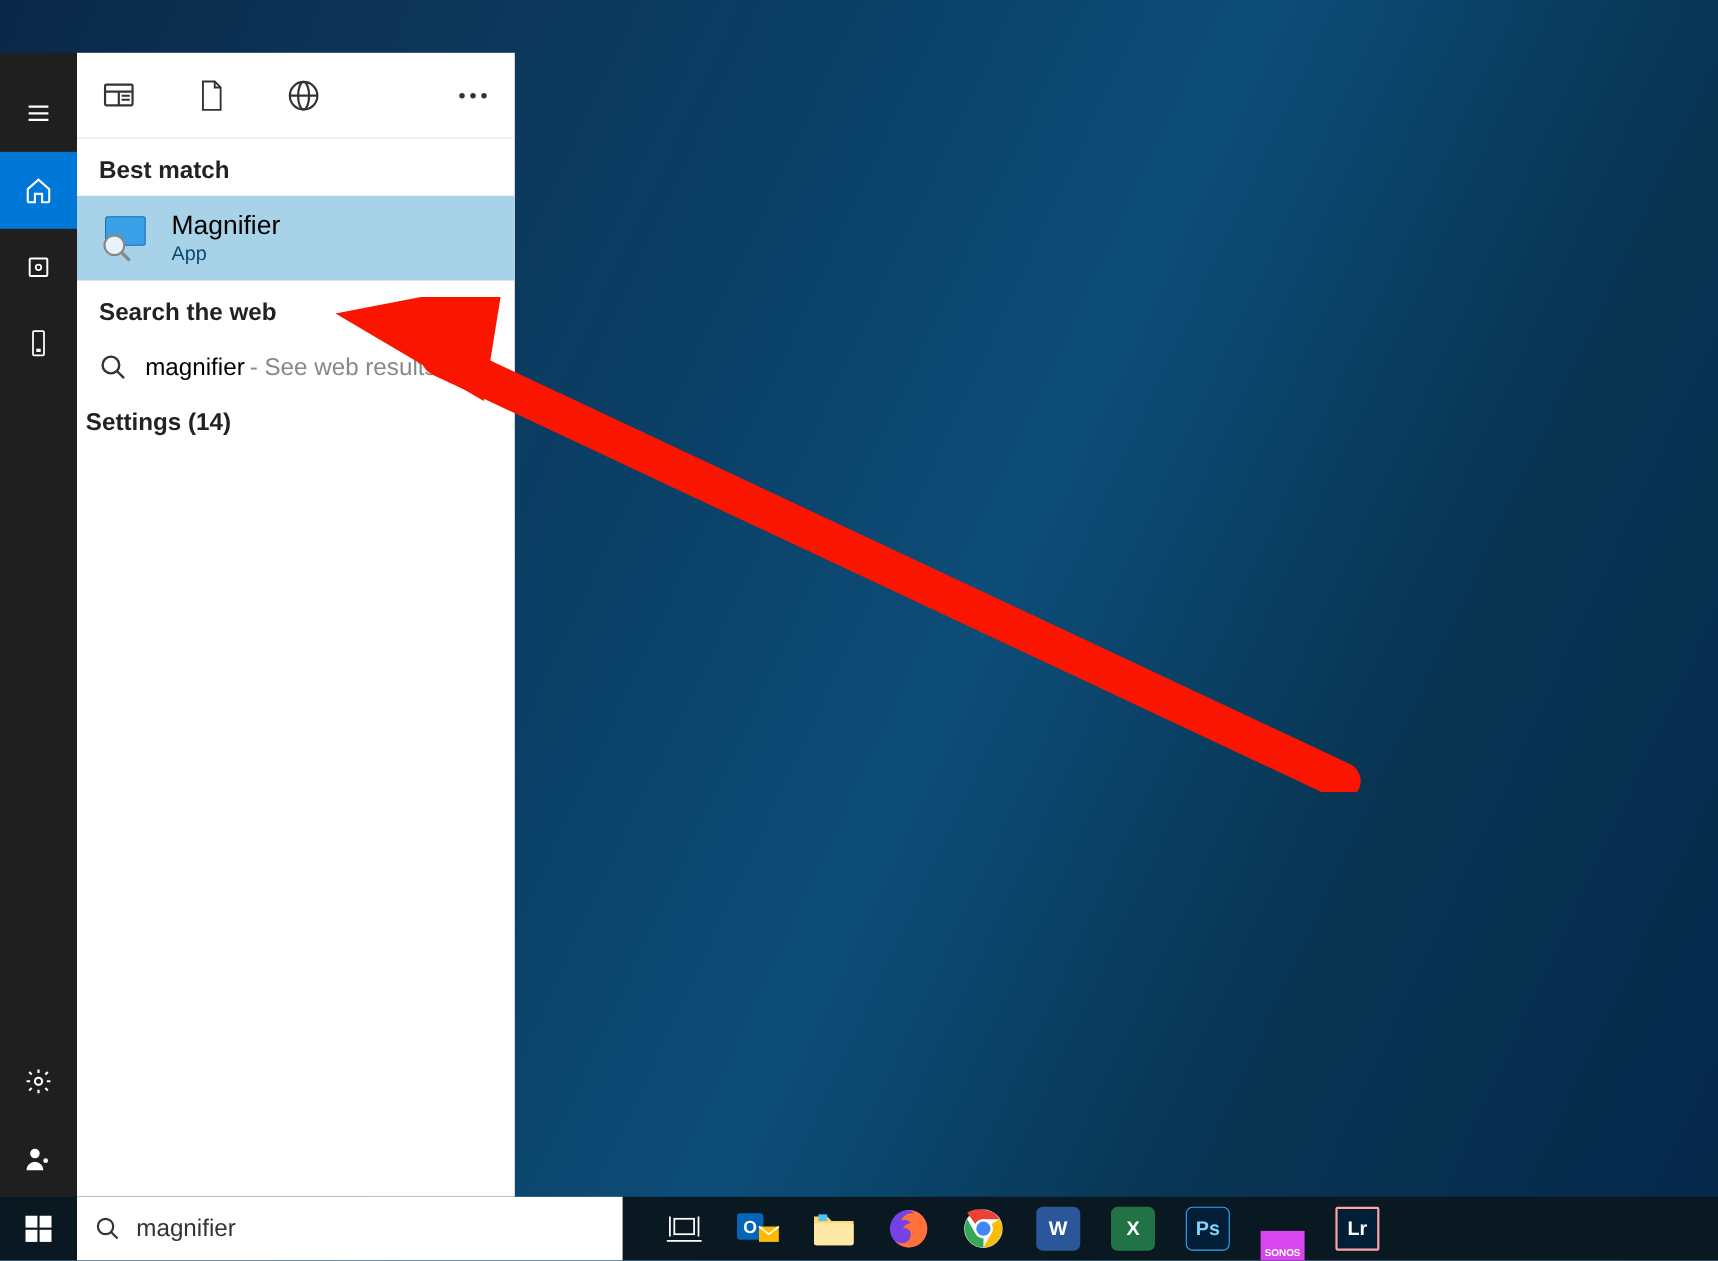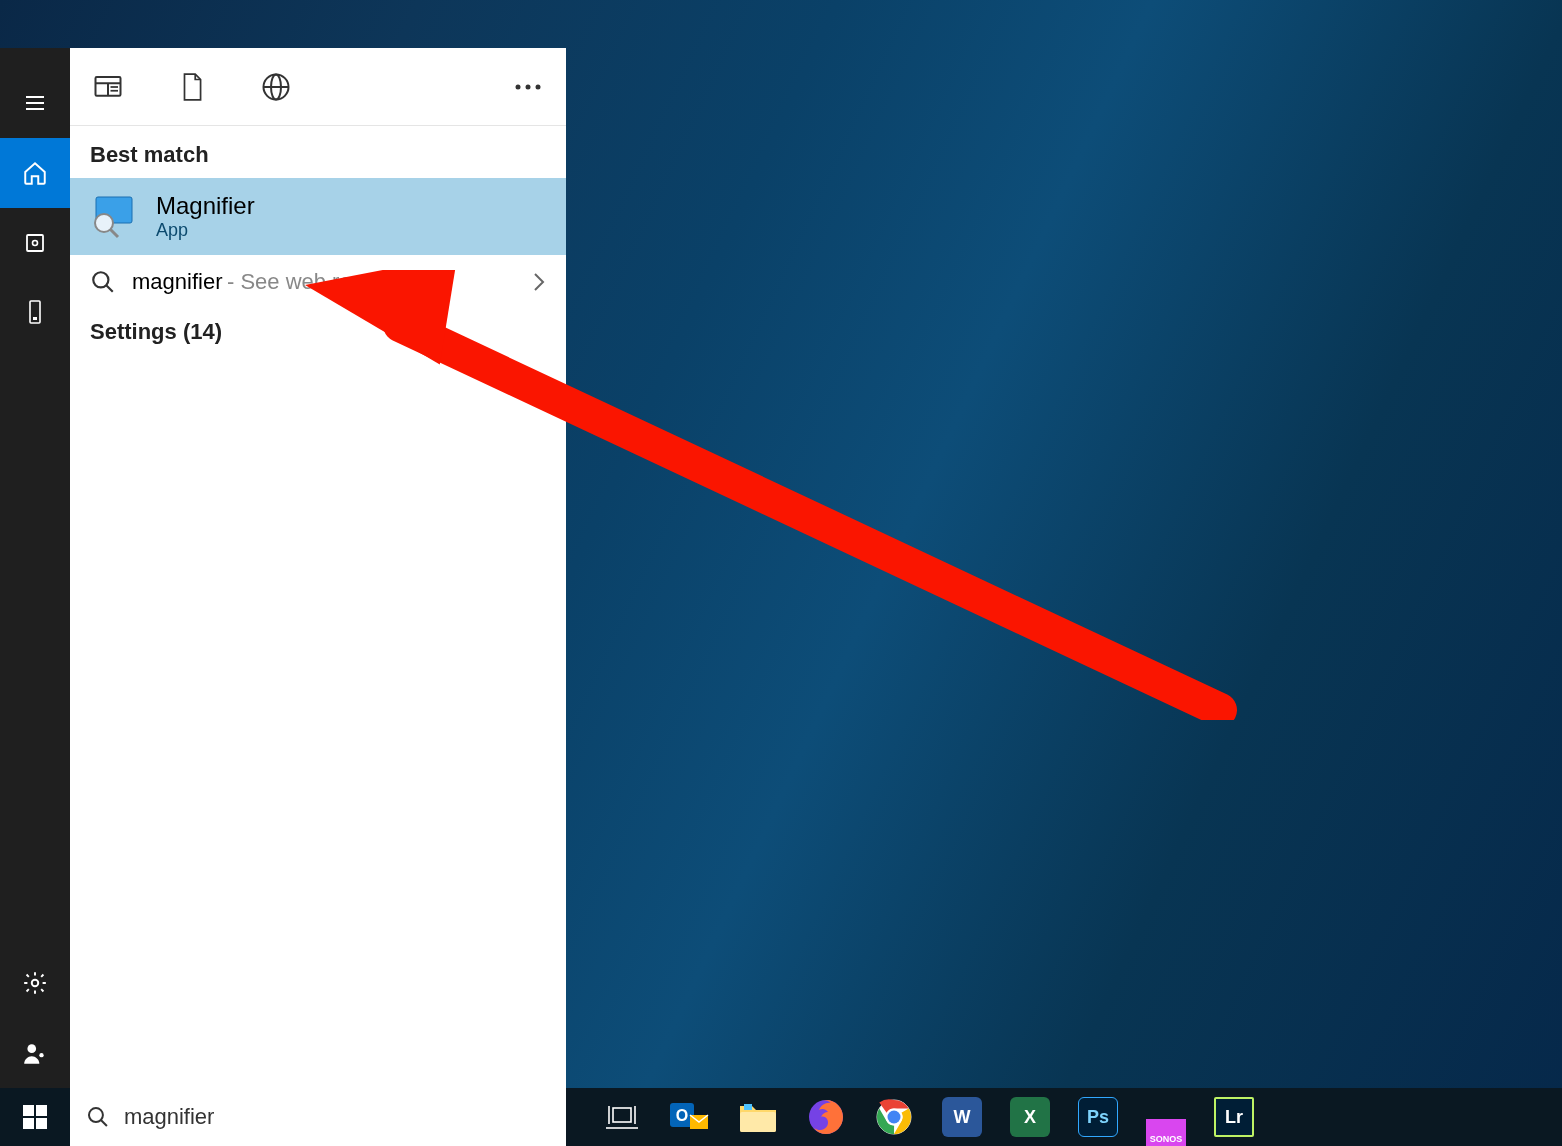--- a/index.html
+++ b/index.html
@@ -84,21 +84,21 @@
     color: #fff;
   }
   .start-menu-item.active {
     background: #0078d7;
   }
   .start-menu-spacer { flex: 1; }
   .search-panel {
     position: absolute;
     bottom: 58px;
     left: 70px;
-    width: 496px;
+    width: 398px;
     height: 1040px;
     background: white;
     display: flex;
     flex-direction: column;
     justify-content: space-between;
   }
   .panel-tabs {
     height: 78px;
     display: flex;
     align-items: center;
@@ -131,21 +131,21 @@
     align-items: center;
     justify-content: center;
   }
   .result-text { display: flex; flex-direction: column; }
   .result-title { font-size: 24px; font-weight: 400; color: #000; }
   .result-sub { font-size: 18px; color: #0c4a6e; }
   .web-result { display: flex; align-items: center; padding: 14px 20px; gap: 16px; justify-content: space-between; }
   .web-result-left { display: flex; align-items: center; gap: 16px; }
   .web-term { font-size: 22px; color: #000; }
   .web-hint { font-size: 22px; color: #888; }
-  .settings-row { font-size: 22px; font-weight: 600; color: #222; padding: 10px 20px; }
+  .settings-row { font-size: 22px; font-weight: 600; color: #222; padding: 10px 8px; }
   .arrow-overlay {
     position: absolute;
     pointer-events: none;
     z-index: 100;
   }
   .app-icon { width: 40px; height: 40px; border-radius: 6px; display:flex; align-items:center; justify-content:center; font-size:18px; font-weight:bold; color:white; }
 </style>
 </head>
 <body>
 
@@ -231,20 +231,21 @@
           <rect x="6" y="4" width="36" height="26" rx="2" fill="#3aa0e8" stroke="#1b6fb0" stroke-width="1"></rect>
           <circle cx="14" cy="30" r="9" fill="#e8f2fa" stroke="#888" stroke-width="2"></circle>
           <line x1="20" y1="36" x2="28" y2="44" stroke="#888" stroke-width="3"></line>
         </svg>
       </div>
       <div class="result-text">
         <div class="result-title">Magnifier</div>
         <div class="result-sub">App</div>
       </div>
     </div>
+    <div class="section-header">Search the web</div>
     <div class="web-result">
       <div class="web-result-left">
         <svg width="26" height="26" viewBox="0 0 24 24">
             <circle cx="10" cy="10" r="7" fill="none" stroke="#333" stroke-width="2"></circle>
             <line x1="15" y1="15" x2="21" y2="21" stroke="#333" stroke-width="2"></line>
           </svg>
         <span>
           <span class="web-term">magnifier</span>
           <span class="web-hint">- See web results</span>
         </span>
@@ -326,16 +327,16 @@
     <div class="taskbar-app">
       <div class="app-icon" style="background:#217346;">X</div>
     </div>
     <div class="taskbar-app">
       <div class="app-icon" style="background:#001e36; color:#7dd3fc; border:1px solid #31a8ff;">Ps</div>
     </div>
     <div class="taskbar-app">
       <div class="app-icon" style="background:#d946ef; font-size:9px; border-radius:0;margin-top:44px;">SONOS</div>
     </div>
     <div class="taskbar-app">
-      <div class="app-icon" style="background:#001e36; color:#fff; border:2px solid #bef264; border-radius:2px;">Lr</div>
+      <div class="app-icon" style="background:#001e36; color:#fff; border:2px solid #fca5a5; border-radius:2px;">Lr</div>
     </div>
   </div>
 </div>
 
 </body></html>

